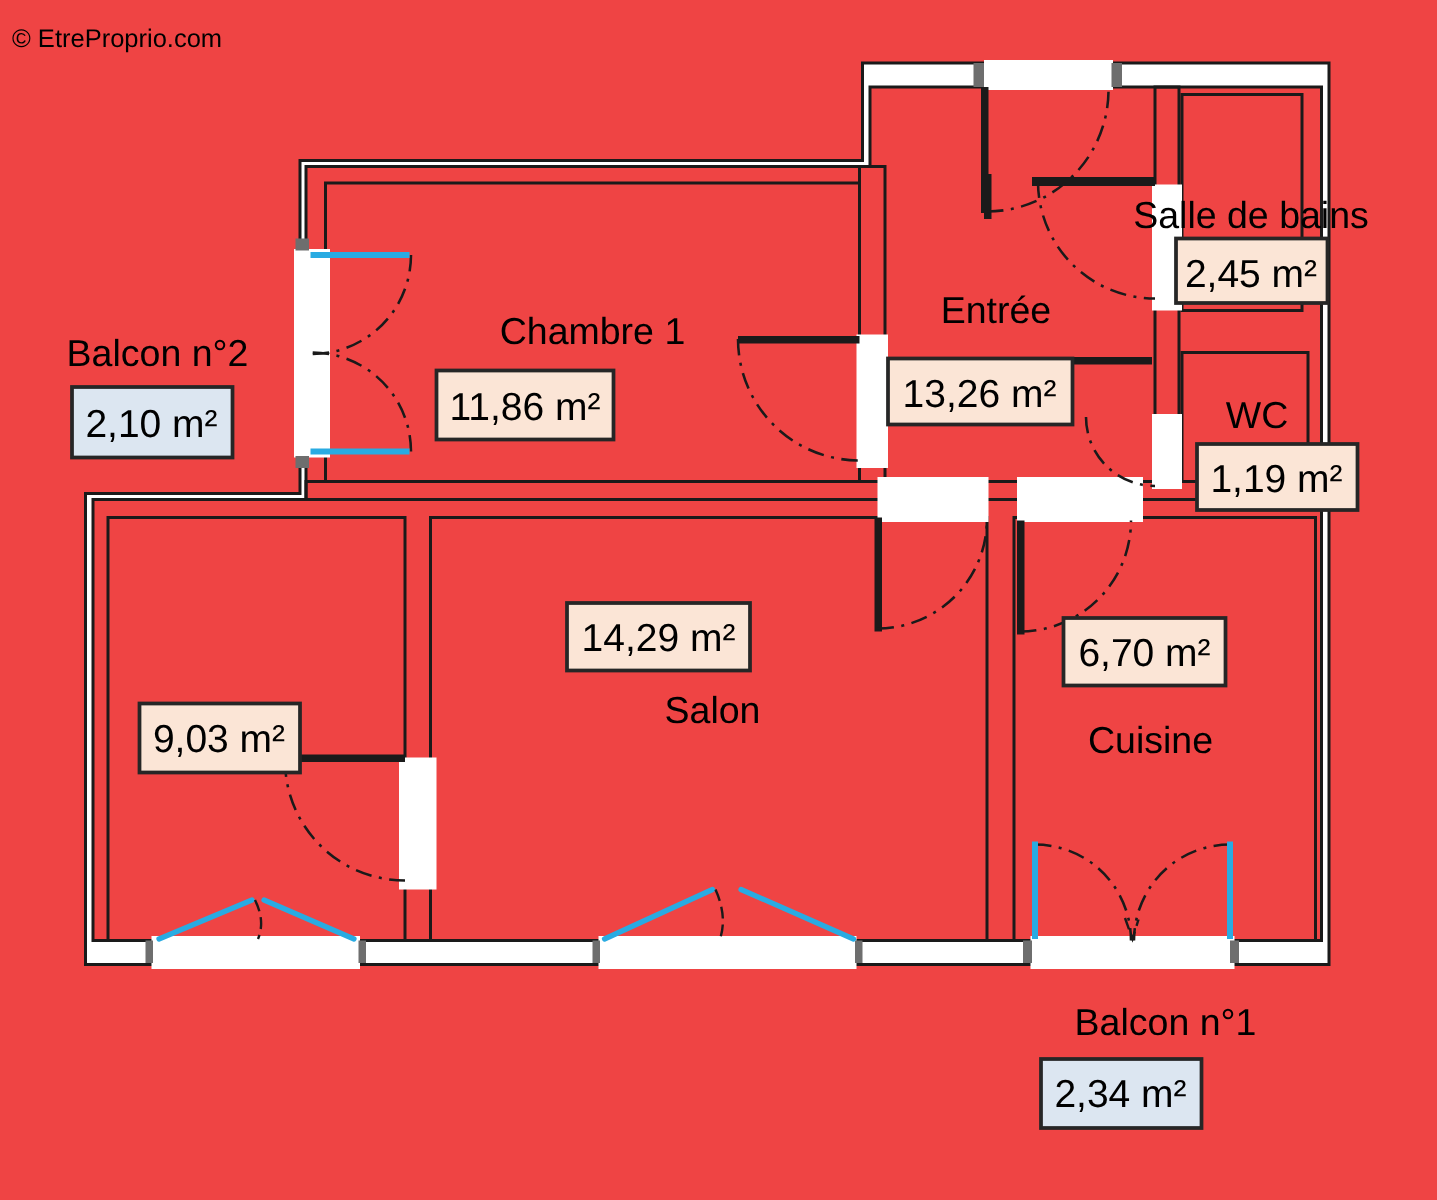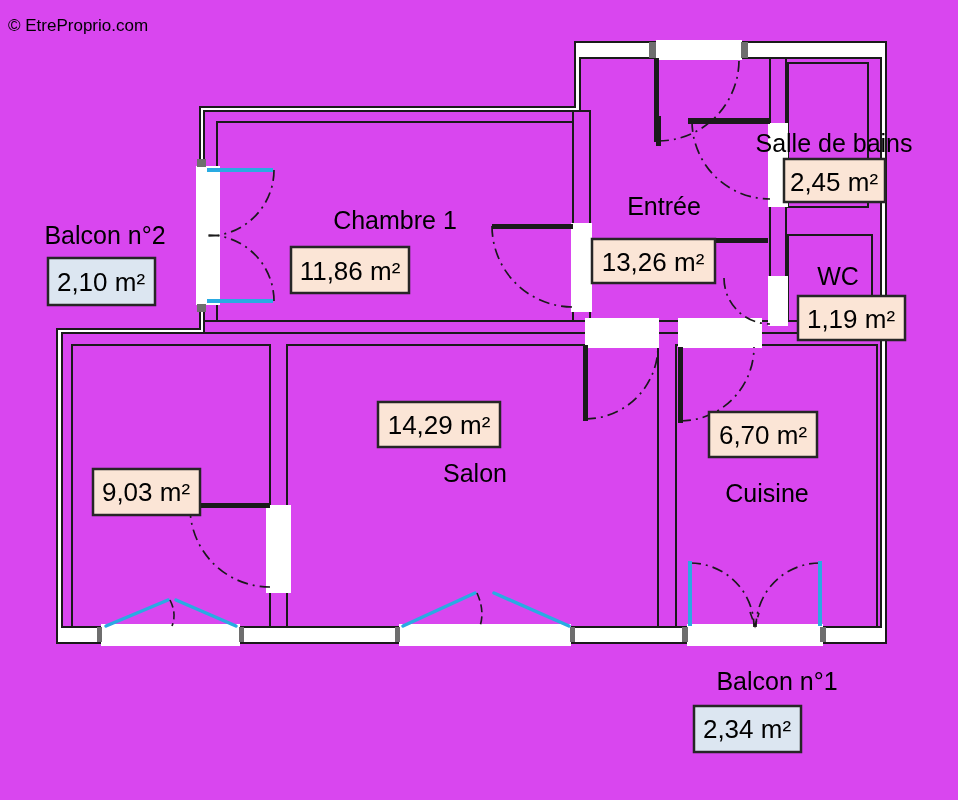--- a/index.html
+++ b/index.html
@@ -1,16 +1,16 @@
 <!DOCTYPE html>
 <html><head>
 <meta charset="utf-8">
 <style>
   html,body{margin:0;padding:0;background:#ffffff;}
-  .stage{position:relative;width:958px;height:800px;background:#d946ef;overflow:hidden;}
+  .stage{position:relative;width:958px;height:800px;background:#ef4444;overflow:hidden;}
   svg{display:block;}
   text{font-family:"Liberation Sans", sans-serif;fill:#000000;}
   .room-name{font-size:25px;text-anchor:middle;}
   .area-value{font-size:26px;text-anchor:middle;}
   .watermark{font-size:17px;text-anchor:start;}
   .wall{fill:#ffffff;stroke:#1a1a1a;stroke-width:2;}
   .part{fill:none;stroke:#1a1a1a;stroke-width:2;}
   .gap{fill:#ffffff;stroke:none;}
   .leaf{fill:#1a1a1a;stroke:none;}
   .post{stroke:none;}

